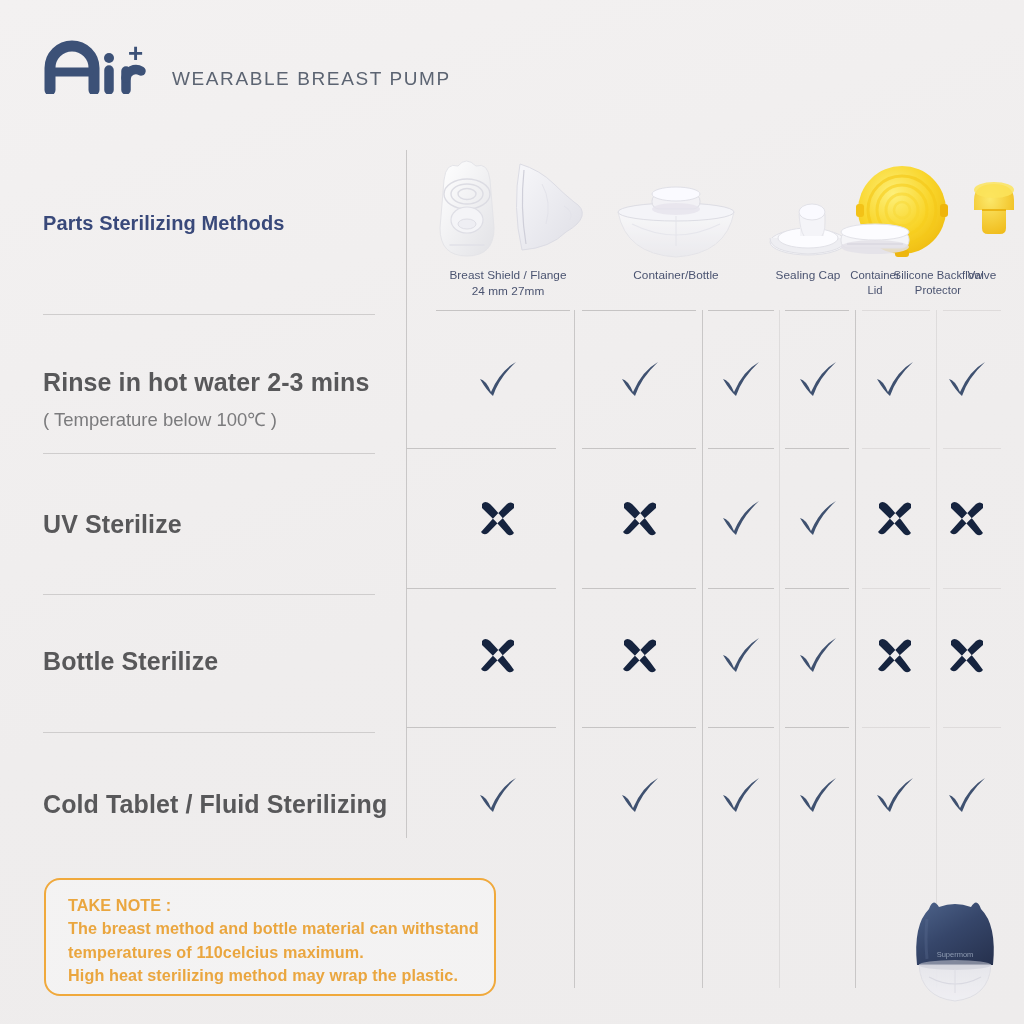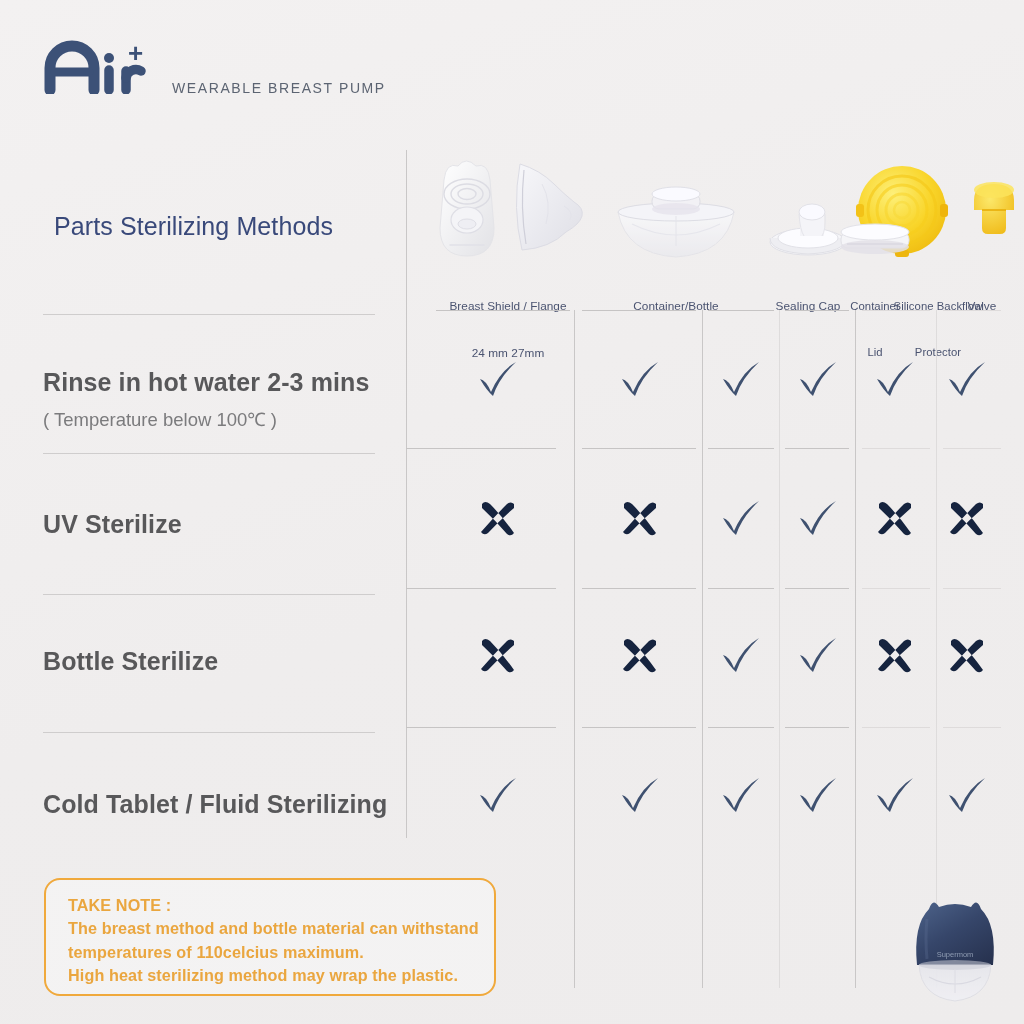--- a/index.html
+++ b/index.html
@@ -36,35 +36,35 @@
     position: absolute;
     left: 86px;
     top: 2px;
     font-size: 26px;
     font-weight: bold;
     color: #3c5177;
     line-height: 1;
   }
   .brand-sub {
     margin-left: 20px;
-    margin-bottom: 2px;
-    font-size: 14px;
+    margin-bottom: 8px;
+    font-size: 19px;
     letter-spacing: 1.6px;
     color: #5c6472;
     font-weight: 400;
     white-space: nowrap;
   }
 
   
   .title {
     position: absolute;
-    left: 54px;
+    left: 43px;
     top: 212px;
-    font-size: 25px;
-    font-weight: normal;
+    font-size: 20px;
+    font-weight: bold;
     color: #39497a;
     letter-spacing: 0.1px;
   }
 
   
   .main-vrule {
     position: absolute;
     left: 406px;
     top: 150px;
     width: 1px;
@@ -141,21 +141,20 @@
   .col-img {
     position: relative;
     width: 100%;
     height: 118px;
   }
   .col-label {
     font-size: 11.8px;
     color: #4a5370;
     line-height: 1.32;
     letter-spacing: 0.05px;
-    margin-top: 31px;
   }
   .col-label.small { font-size: 11.3px; }
 
   
   .mark {
     position: absolute;
     width: 56px;
     height: 56px;
     transform: translate(-50%, -50%);
   }

